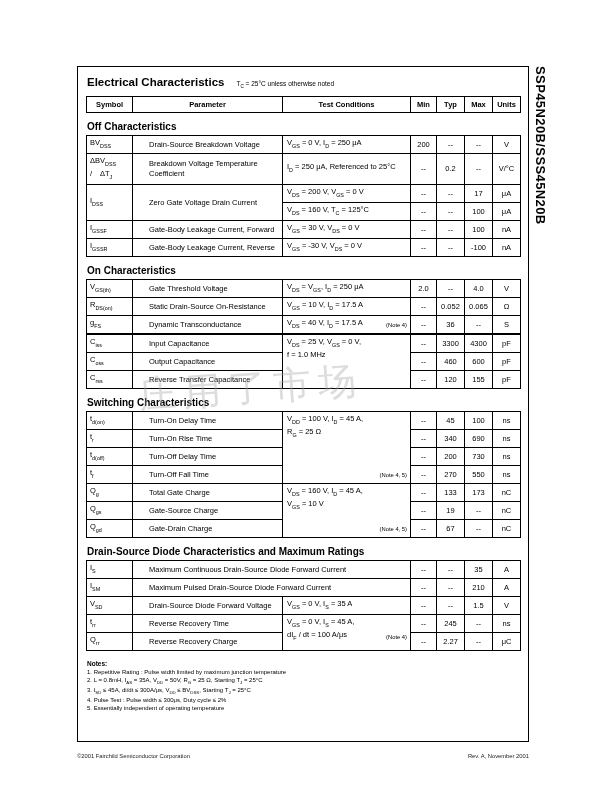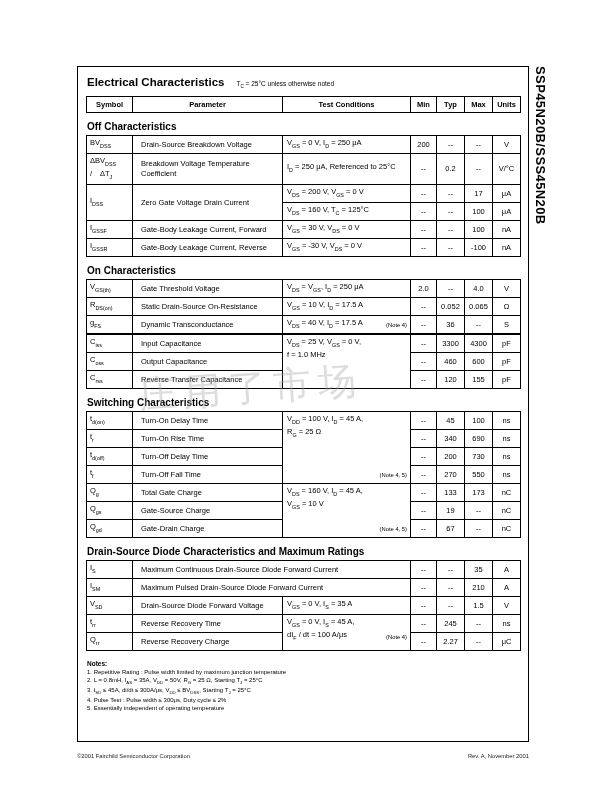--- a/index.html
+++ b/index.html
@@ -35,21 +35,21 @@
   table.spec { table-layout:fixed; width:434px; border-collapse:collapse; }
   .spec th, .spec td {
     border:1px solid #000;
     font-size:7.5px; line-height:9.5px;
     padding:2px 3px;
     vertical-align:middle;
     overflow:hidden;
   }
   .spec th { font-weight:bold; text-align:center; padding:2.5px 1px; }
   td.sym { padding-left:3px; }
-  td.par { padding-left:8px;margin-top:7px; }
+  td.par { padding-left:16px;margin-top:7px; }
   td.cnd { padding-left:4px; }
   td.val { text-align:center; padding:2px 1px; }
   td.spanv { position:relative; vertical-align:top; }
   sub { font-size:0.72em; }
   .pre { white-space:pre-wrap; }
 
   .sec-heading { font-size:10px; font-weight:bold; margin:8px 0 3px 1px; }
 
   .cnd-flex { display:flex; justify-content:space-between; align-items:flex-end; gap:2px; }
   .note { font-size:5.8px; white-space:nowrap; }

